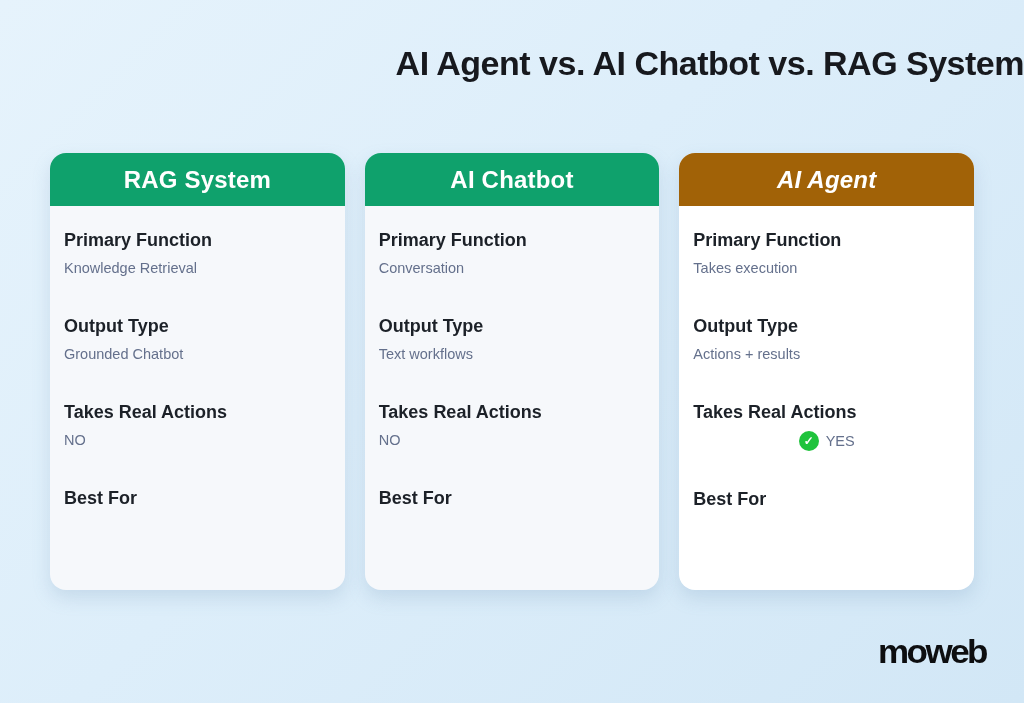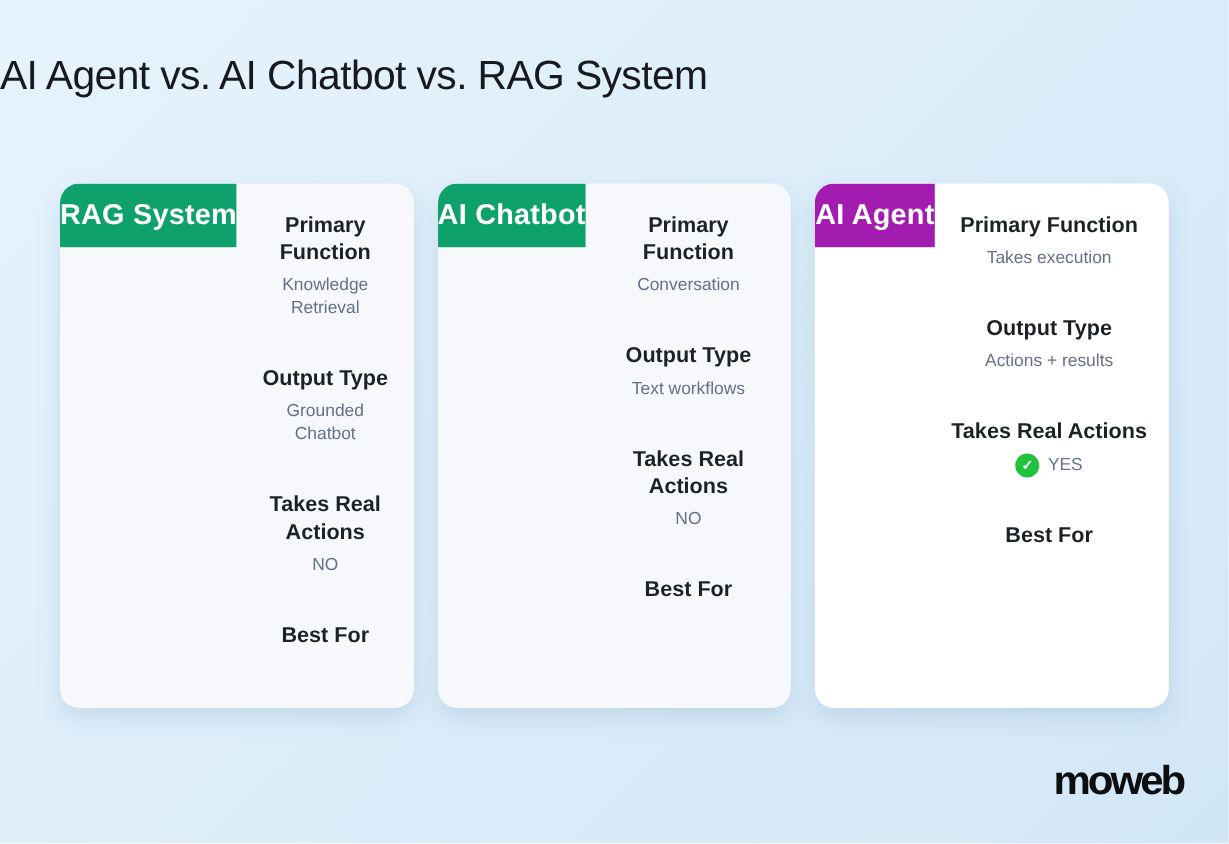--- a/index.html
+++ b/index.html
@@ -12,58 +12,59 @@
     position: relative;
     width: 1024px;
     height: 703px;
     background: linear-gradient(135deg, #e6f3fc 0%, #ddeefa 45%, #d2e7f6 100%);
   }
   .title {
     position: absolute;
     top: 44px;
     left: 0;
     width: 100%;
-    text-align: left;
+    text-align: right;
     font-size: 34px;
-    font-weight: normal;
+    font-weight: bold;
     letter-spacing: -0.5px;
     color: #17191e;
   }
   .cards {
     position: absolute;
     top: 153px;
     left: 50px;
     width: 924px;
     display: flex;
     gap: 20px;
   }
   .card {
     width: 295px;
     height: 437px;
     border-radius: 16px;
     overflow: hidden;
     box-shadow: 0 8px 18px rgba(110, 145, 180, 0.22);
     background: #f6f8fb;
     display: flex;
+    flex-direction: column;
   }
   .card.highlight { background: #ffffff; }
   .card-header {
     height: 53px;
     display: flex;
     align-items: center;
     justify-content: center;
     color: #ffffff;
     font-size: 24px;
     font-weight: bold;
     letter-spacing: 0.2px;
     flex: 0 0 auto;
   }
   .card-header.green { background: #0fa16c; }
-  .card-header.blue  { background: #a21caf; }
-  .card-body { padding: 0 14px; text-align: center; }
+  .card-header.blue  { background: #a16207; font-style: italic; }
+  .card-body { padding: 0 14px; }
   .section { margin-top: 37px; }
   .section:first-child { margin-top: 23px; }
   .section .label {
     font-size: 18px;
     font-weight: bold;
     color: #1c2128;
     line-height: 23px;
   }
   .section .value {
     margin-top: 7px;

